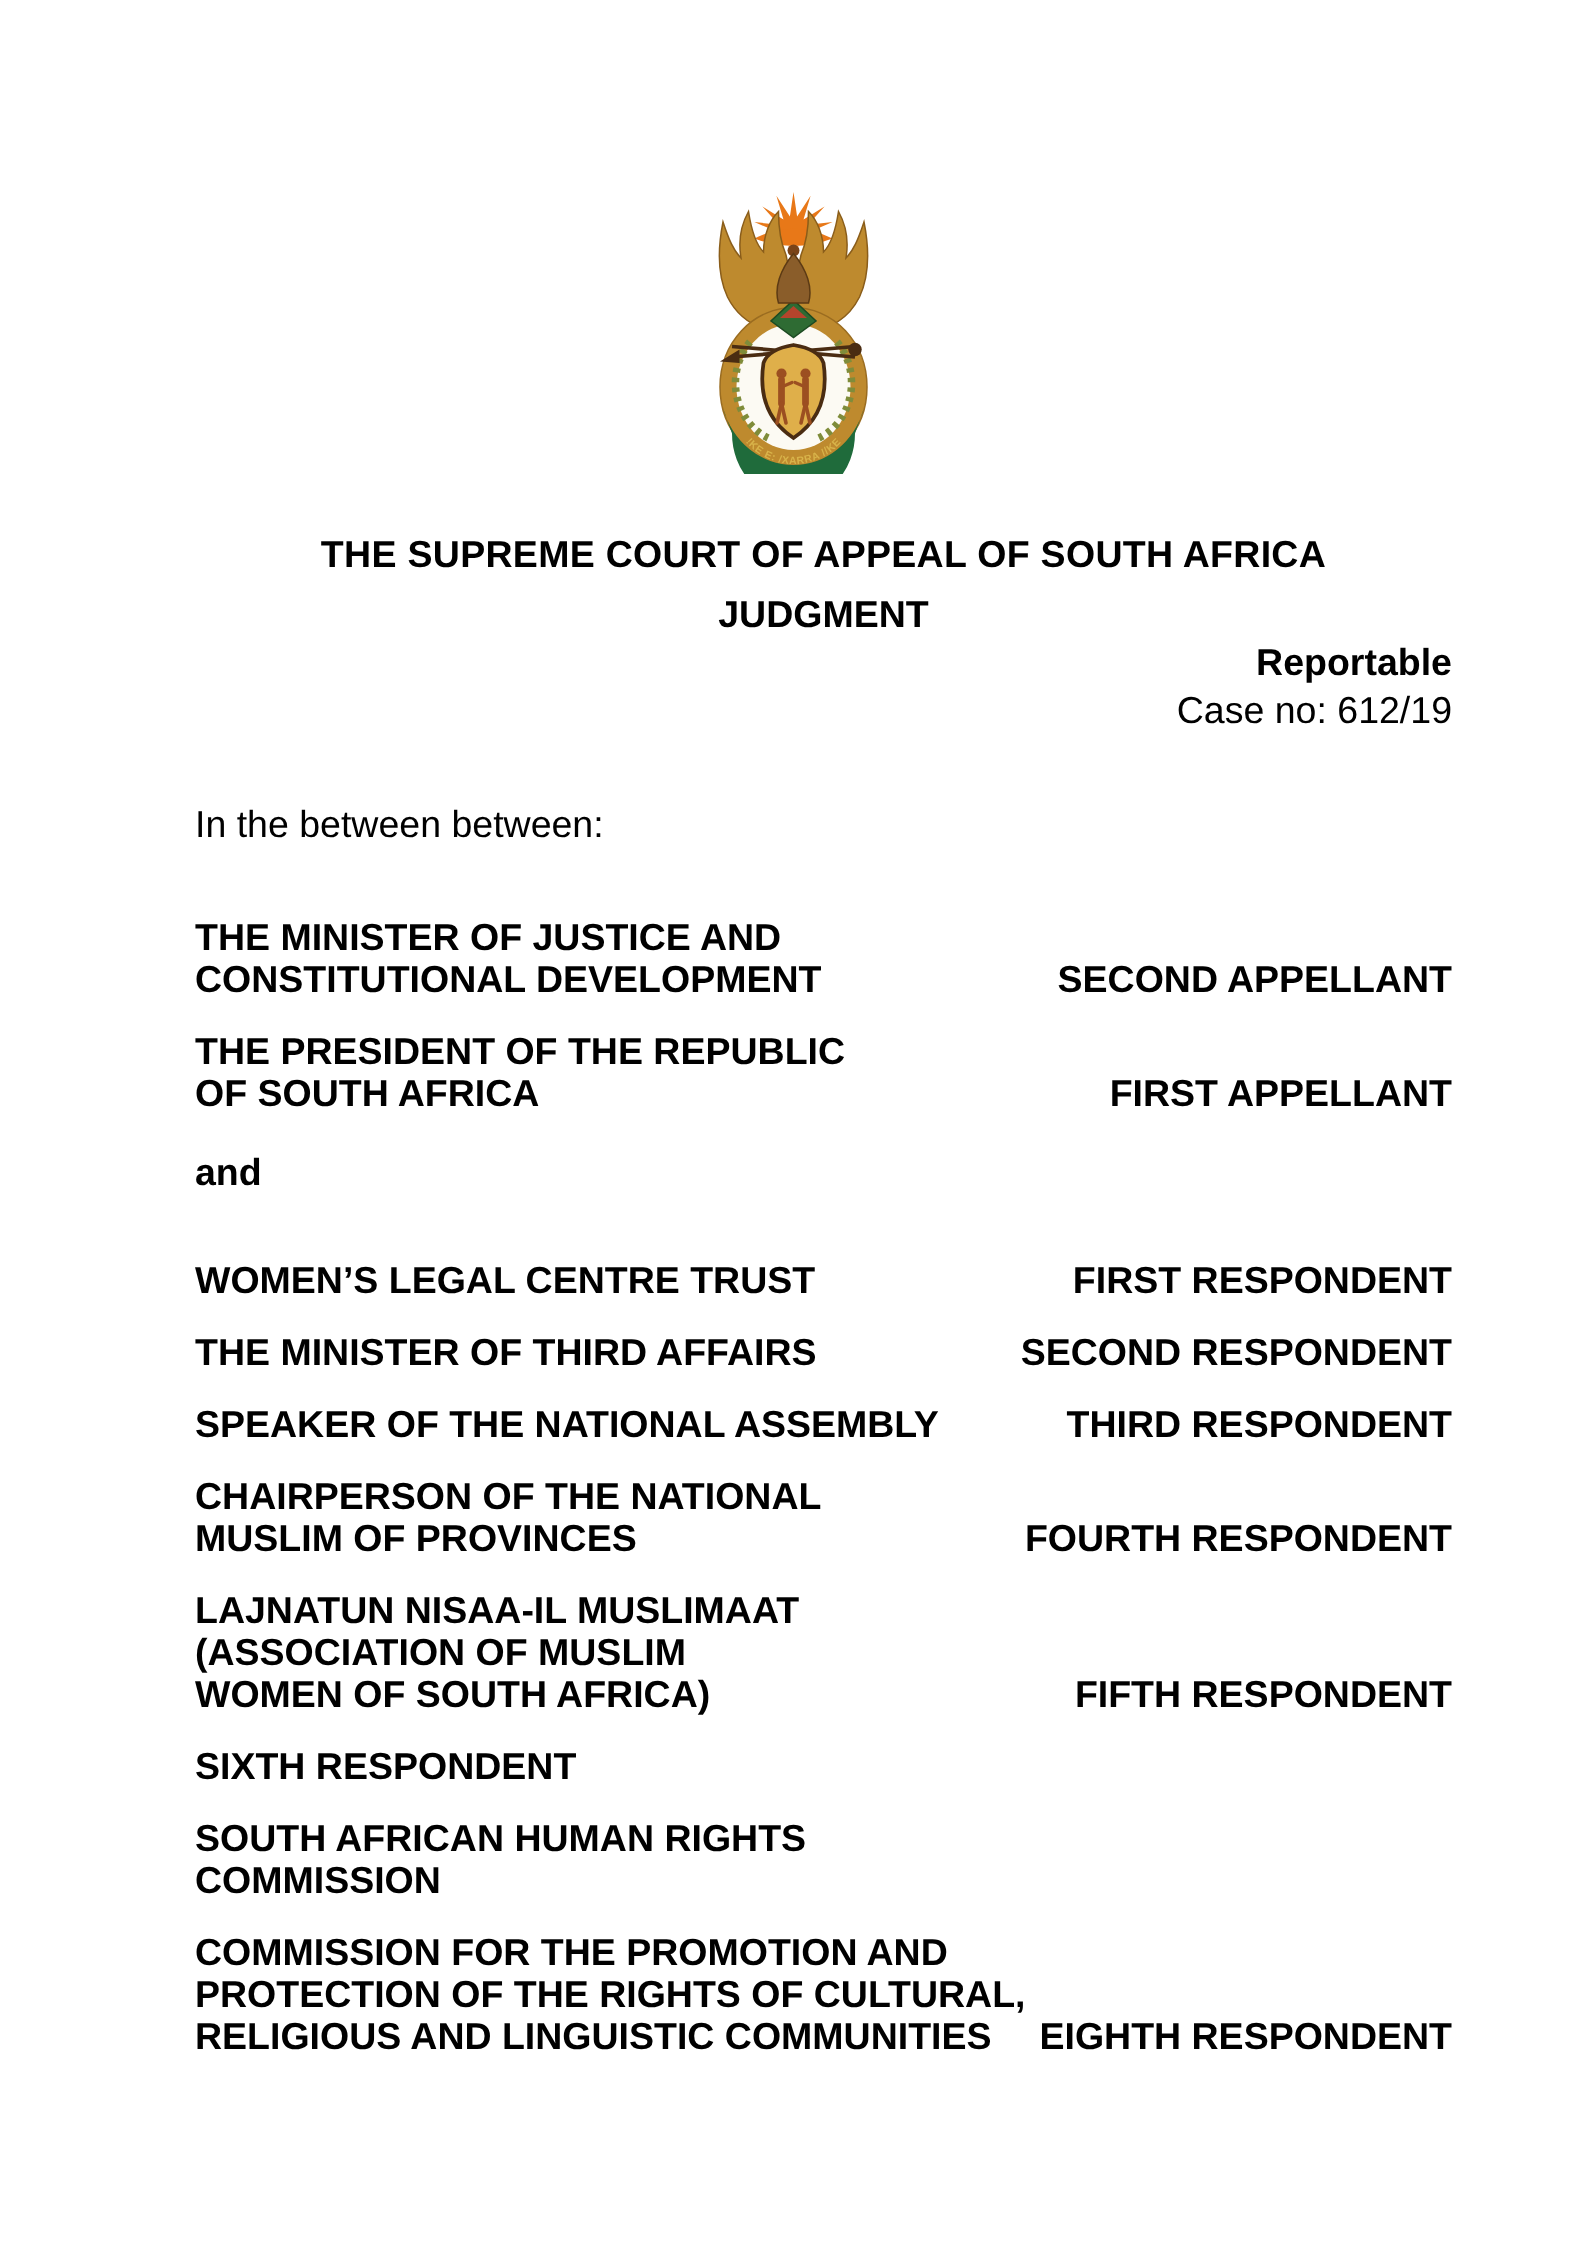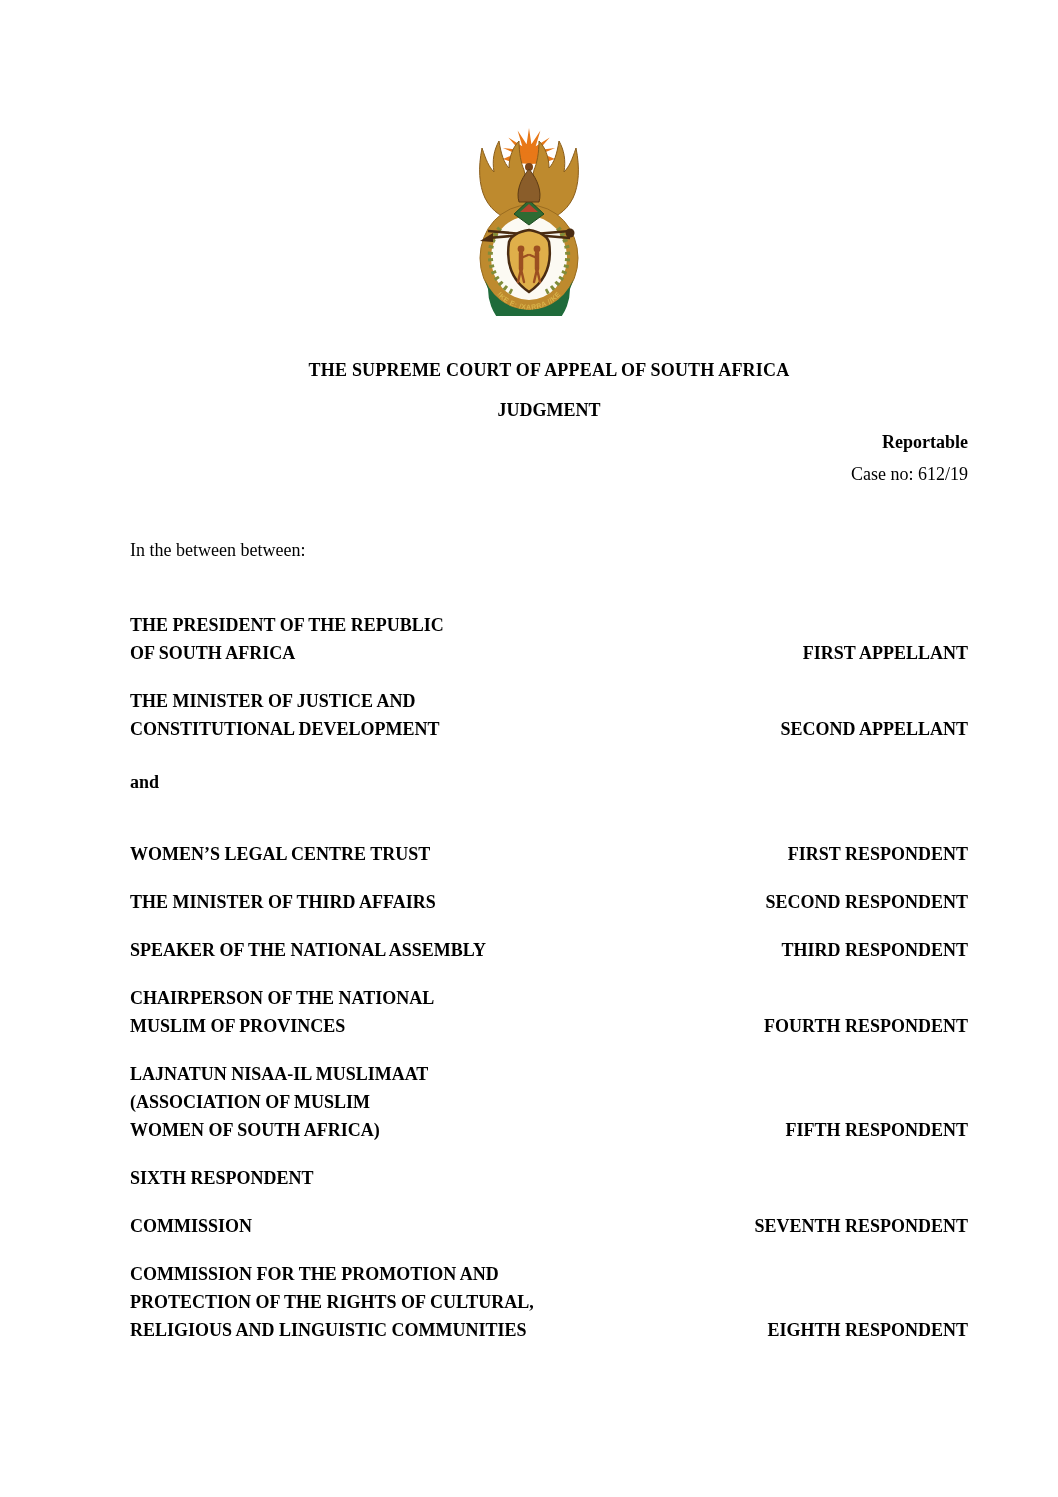--- a/index.html
+++ b/index.html
@@ -10,21 +10,21 @@
     height: 1497px;
     margin: 0 auto;
     background: #ffffff;
     font-family: "Liberation Sans", sans-serif;
     color: #000000;
     overflow: hidden;
   }
   .emblem-wrap { width: 142px; margin: 122px auto 0; }
   .emblem-wrap svg { display: block; }
 
-  .content { padding: 0 90px 0 130px; font-size: 18px; line-height: 28px; font-family: Liberation Serif, serif; }
+  .content { padding: 0 90px 0 130px; font-size: 25px; line-height: 28px; }
 
   .court-title  { text-align: center; font-weight: 700; margin-top: 40px; letter-spacing: 0.2px; }
   .doc-type     { text-align: center; font-weight: 700; margin-top: 12px; }
   .reportable   { text-align: right;  font-weight: 700; margin-top: 4px; }
   .case-no      { text-align: right;  font-weight: 400; margin-top: 4px; }
   .intro        { font-weight: 400; margin-top: 48px; }
 
   .parties { margin-top: 47px; }
   .party-row {
     display: flex;
@@ -122,32 +122,32 @@
     <div class="doc-type">JUDGMENT</div>
     <div class="reportable">Reportable</div>
     <div class="case-no">Case no: 612/19</div>
 
     <div class="intro">In the between between:</div>
 
     <div class="parties">
 
       <div class="party-row">
         <div class="party-name">
+          <div>THE MINISTER OF JUSTICE AND</div>
+          <div>CONSTITUTIONAL DEVELOPMENT</div>
+        </div>
+        <div class="party-role">SECOND APPELLANT</div>
+      </div>
+
+      <div class="party-row">
+        <div class="party-name">
           <div>THE PRESIDENT OF THE REPUBLIC</div>
           <div>OF SOUTH AFRICA</div>
         </div>
         <div class="party-role">FIRST APPELLANT</div>
-      </div>
-
-      <div class="party-row">
-        <div class="party-name">
-          <div>THE MINISTER OF JUSTICE AND</div>
-          <div>CONSTITUTIONAL DEVELOPMENT</div>
-        </div>
-        <div class="party-role">SECOND APPELLANT</div>
       </div>
 
       <div class="and-row">and</div>
 
       <div class="party-row">
         <div class="party-name">
           <div>WOMEN’S LEGAL CENTRE TRUST</div>
         </div>
         <div class="party-role">FIRST RESPONDENT</div>
       </div>
@@ -182,23 +182,23 @@
         </div>
         <div class="party-role">FIFTH RESPONDENT</div>
       </div>
 
       <div class="party-row">
         <div class="party-role">SIXTH RESPONDENT</div>
       </div>
 
       <div class="party-row">
         <div class="party-name">
+          <div>SOUTH AFRICAN HUMAN RIGHTS</div>
           <div>COMMISSION</div>
         </div>
-        <div class="party-role">SEVENTH RESPONDENT</div>
       </div>
 
       <div class="party-row">
         <div class="party-name">
           <div>COMMISSION FOR THE PROMOTION AND</div>
           <div>PROTECTION OF THE RIGHTS OF CULTURAL,</div>
           <div>RELIGIOUS AND LINGUISTIC COMMUNITIES</div>
         </div>
         <div class="party-role">EIGHTH RESPONDENT</div>
       </div>

